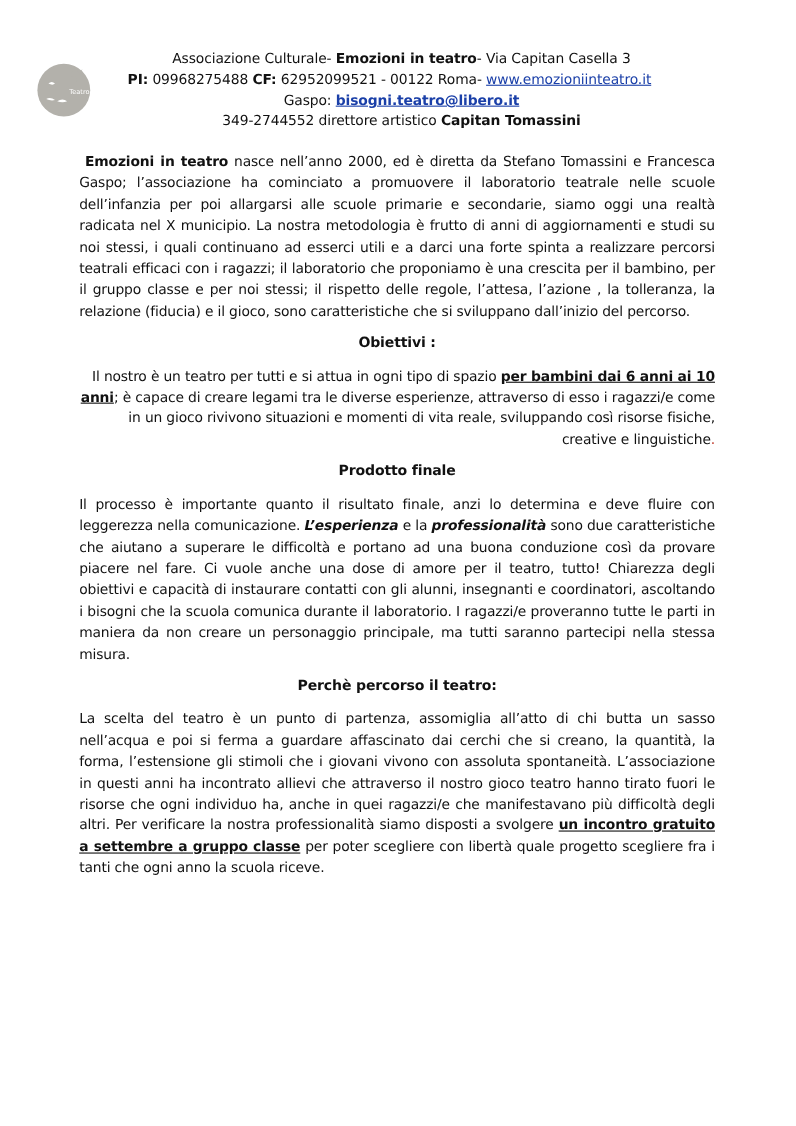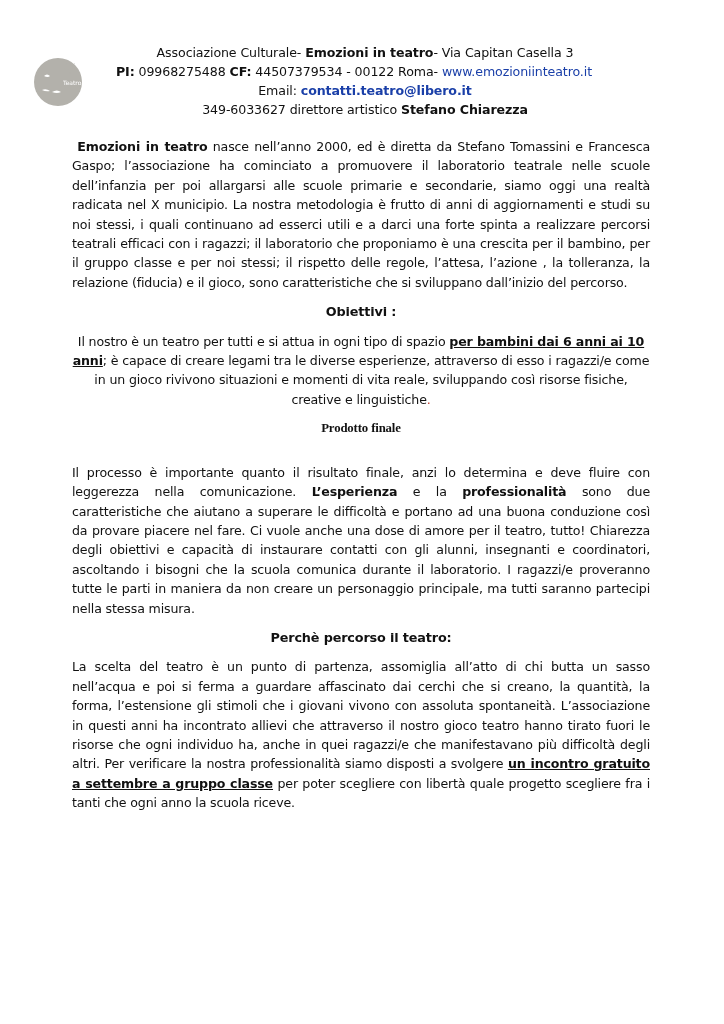--- a/index.html
+++ b/index.html
@@ -6,55 +6,55 @@
   body { width: 724px; height: 1024px; position: relative; overflow: hidden;
          font-family: "DejaVu Sans", sans-serif; color: #111; }
   .page { position: absolute; left: 0; top: 0; width: 724px; height: 1024px; }
 
   .logo { position: absolute; left: 30px; top: 52px; width: 56px; height: 56px; }
 
   .header { position: absolute; left: 95px; top: 43px; width: 540px;
             text-align: center; font-size: 12.6px; line-height: 19px; letter-spacing: -0.1px; }
   .header .line { display: block; white-space: nowrap; }
   .header b { font-weight: bold; }
-  .header a { color: #1a3fa8; }
+  .header a { color: #1a3fa8; text-decoration: underline; }
   .header .line-2 { margin-left: -22px; }
 
   .body { position: absolute; left: 68px; top: 133px; width: 586px;
           font-size: 12.6px; line-height: 19.4px; letter-spacing: -0.15px; }
   .para { margin: 4px; text-align: justify; }
-  .para.center { text-align: center; }
+  .para.center { text-align: right; }
   .heading { margin: 0; text-align: center; font-weight: bold; font-size: 12.8px; }
   .h-obiettivi { margin-top: 10px; margin-bottom: 10px; }
-  .h-prodotto { margin-top: 10px; margin-bottom: 24px; font-family: Liberation Serif, serif; }
+  .h-prodotto { margin-top: 10px; margin-bottom: 10px; }
   .h-perche { margin-top: 10px; margin-bottom: 10px; }
   .bu { font-weight: bold; text-decoration: underline; }
-  .bi { font-weight: bold; }
+  .bi { font-weight: bold; font-style: italic; }
   .red { color: #c0392b; }
 </style>
 </head>
 <body>
 
 <div class="page">
 
   <div class="logo">
     <svg width="56" height="56" viewBox="0 0 56 56">
       <circle cx="28" cy="30" r="24" fill="#b3b1ab"></circle>
       <path d="M38 8 l3 6 l4 -3 l-3 5 l5 2 l-6 0 l-1 4 l-1 -4 l-5 -1 z" fill="#b3b1ab"></path>
       <path d="M14 24 q3 -3 6 0 q-2 2 -6 0 z M12 38 q4 -2 8 1 q-4 1 -8 -1 z M22 40 q5 -3 9 0 q-4 2 -9 0 z" fill="#ffffff"></path>
       <rect x="33" y="27" width="12" height="7" fill="none"></rect>
       <text x="33" y="33" font-size="6" fill="#ffffff" font-family="DejaVu Sans, sans-serif">Teatro</text>
     </svg>
   </div>
 
   <div class="header">
     <span class="line"><span>Associazione Culturale- </span><b>Emozioni in teatro</b><span>- Via Capitan Casella 3</span></span>
-    <span class="line line-2"><b>PI:</b><span> 09968275488  </span><b>CF:</b><span> 44507379534 - 00122 Roma- </span><a style="color: rgb(26, 63, 168);">www.emozioniinteatro.it</a></span>
-    <span class="line"><span>Email: </span><a style="font-weight: bold; color: rgb(26, 63, 168);">contatti.teatro@libero.it</a></span>
-    <span class="line"><span>349-6033627 direttore artistico </span><b>Stefano Chiarezza</b></span>
+    <span class="line line-2"><b>PI:</b><span> 09968275488  </span><b>CF:</b><span> 62952099521 - 00122 Roma- </span><a style="color: rgb(26, 63, 168);">www.emozioniinteatro.it</a></span>
+    <span class="line"><span>Gaspo: </span><a style="font-weight: bold; color: rgb(26, 63, 168);">bisogni.teatro@libero.it</a></span>
+    <span class="line"><span>349-2744552 direttore artistico </span><b>Capitan Tomassini</b></span>
   </div>
 
   <div class="body">
     <p class="para">&nbsp;<b>Emozioni in teatro</b><span> nasce nell’anno 2000, ed è diretta da Stefano Tomassini e Francesca Gaspo; l’associazione ha cominciato a promuovere il laboratorio teatrale nelle scuole dell’infanzia per poi allargarsi alle scuole primarie e secondarie, siamo oggi una realtà radicata nel X municipio.  La nostra metodologia è frutto di anni di aggiornamenti e studi su noi stessi, i quali continuano ad esserci utili e a darci una forte spinta a realizzare percorsi teatrali efficaci con i ragazzi; il laboratorio che proponiamo è una crescita per il bambino, per il gruppo classe e per noi stessi; il rispetto delle regole, l’attesa, l’azione , la tolleranza, la relazione (fiducia)  e il  gioco, sono caratteristiche che si sviluppano dall’inizio del percorso.</span></p>
 
     <p class="heading h-obiettivi">Obiettivi :</p>
     <p class="para center"><span>Il nostro è un teatro per tutti e si attua in ogni tipo di spazio </span><span class="bu">per bambini dai 6 anni ai 10 anni</span><span>; è capace di creare legami tra le diverse esperienze,  attraverso di esso i ragazzi/e  come in un gioco rivivono situazioni e momenti di vita reale, sviluppando così risorse fisiche, creative e linguistiche</span><span class="red" style="color: rgb(192, 57, 43);">.</span></p>
 
     <p class="heading h-prodotto">Prodotto finale</p>
     <p class="para"><span>Il processo è importante quanto il risultato finale, anzi lo determina e deve fluire con leggerezza nella comunicazione. </span><span class="bi">L’esperienza</span><span> e la </span><span class="bi">professionalità</span><span> sono due caratteristiche che aiutano a superare le difficoltà e portano ad una buona conduzione così da provare piacere nel fare. Ci vuole anche una dose di amore per il teatro, tutto! Chiarezza degli obiettivi e capacità di instaurare contatti con gli alunni, insegnanti e coordinatori, ascoltando i bisogni che la scuola comunica durante il laboratorio. I ragazzi/e proveranno tutte le parti in maniera da non creare un personaggio principale, ma tutti saranno partecipi nella stessa misura.</span></p>

